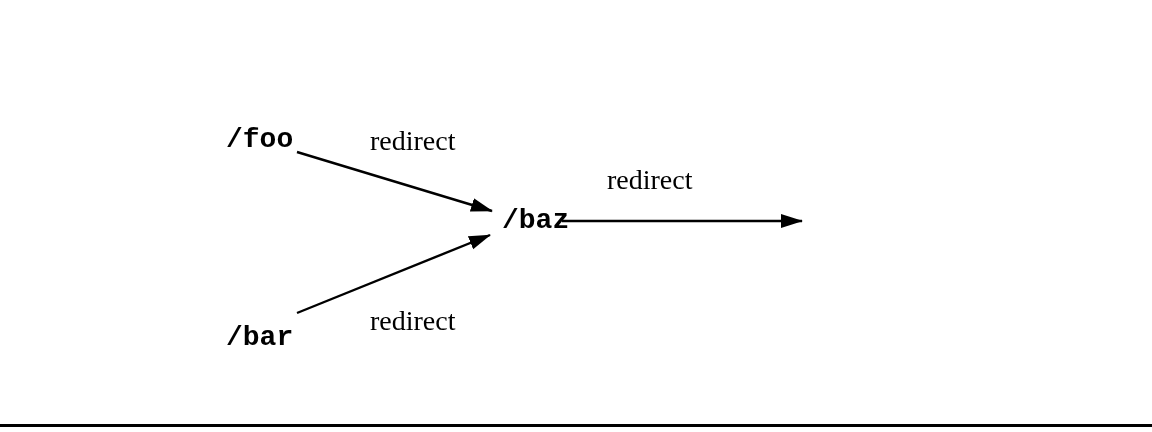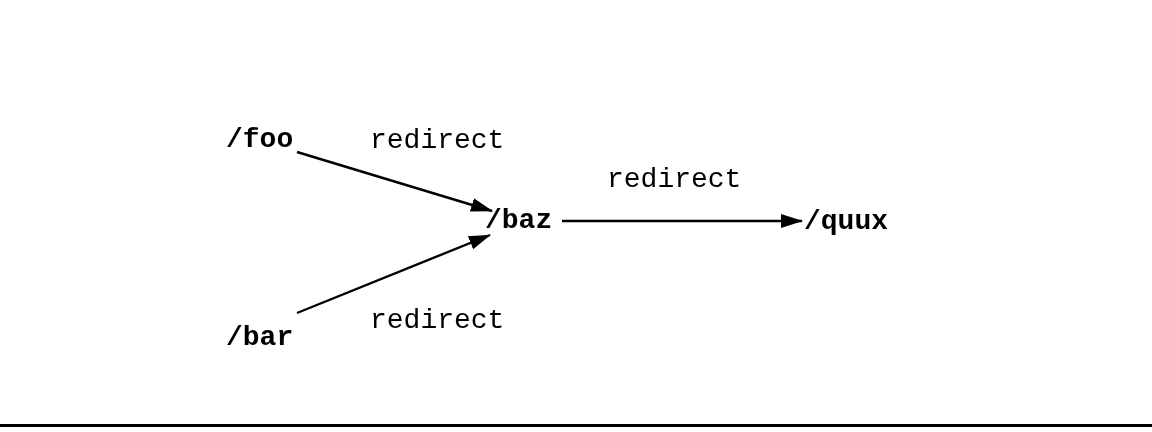--- a/index.html
+++ b/index.html
@@ -28,20 +28,21 @@
     font-size: 28px;
     line-height: 1;
     white-space: pre;
     letter-spacing: 0;
   }
   .node-label {
     font-weight: bold;
   }
   .edge-label {
     font-weight: normal;
+    font-family: Liberation Serif, serif;
   }
   .bottom-rule {
     position: absolute;
     left: 0;
     top: 424px;
     width: 1152px;
     height: 3px;
     background: var(--ink, #000000);
   }
 </style>
@@ -62,21 +63,20 @@
   </svg>
 
   <div class="label node-label" style="left:226px; top:126px">/foo</div>
 
   <div class="label edge-label" style="left:370px; top:127px">redirect</div>
 
   <div class="label node-label" style="left:226px; top:324px">/bar</div>
 
   <div class="label edge-label" style="left:370px; top:307px">redirect</div>
 
-  <div class="label node-label" style="left:485px; top:207px">/baz</div>
+  <div class="label node-label" style="left:502px; top:207px">/baz</div>
 
   <div class="label edge-label" style="left:607px; top:166px">redirect</div>
 
-  <div class="label node-label" style="left:804px; top:208px">/quux</div>
 
   <div class="bottom-rule"></div>
 
 </div>
 
 </body></html>

